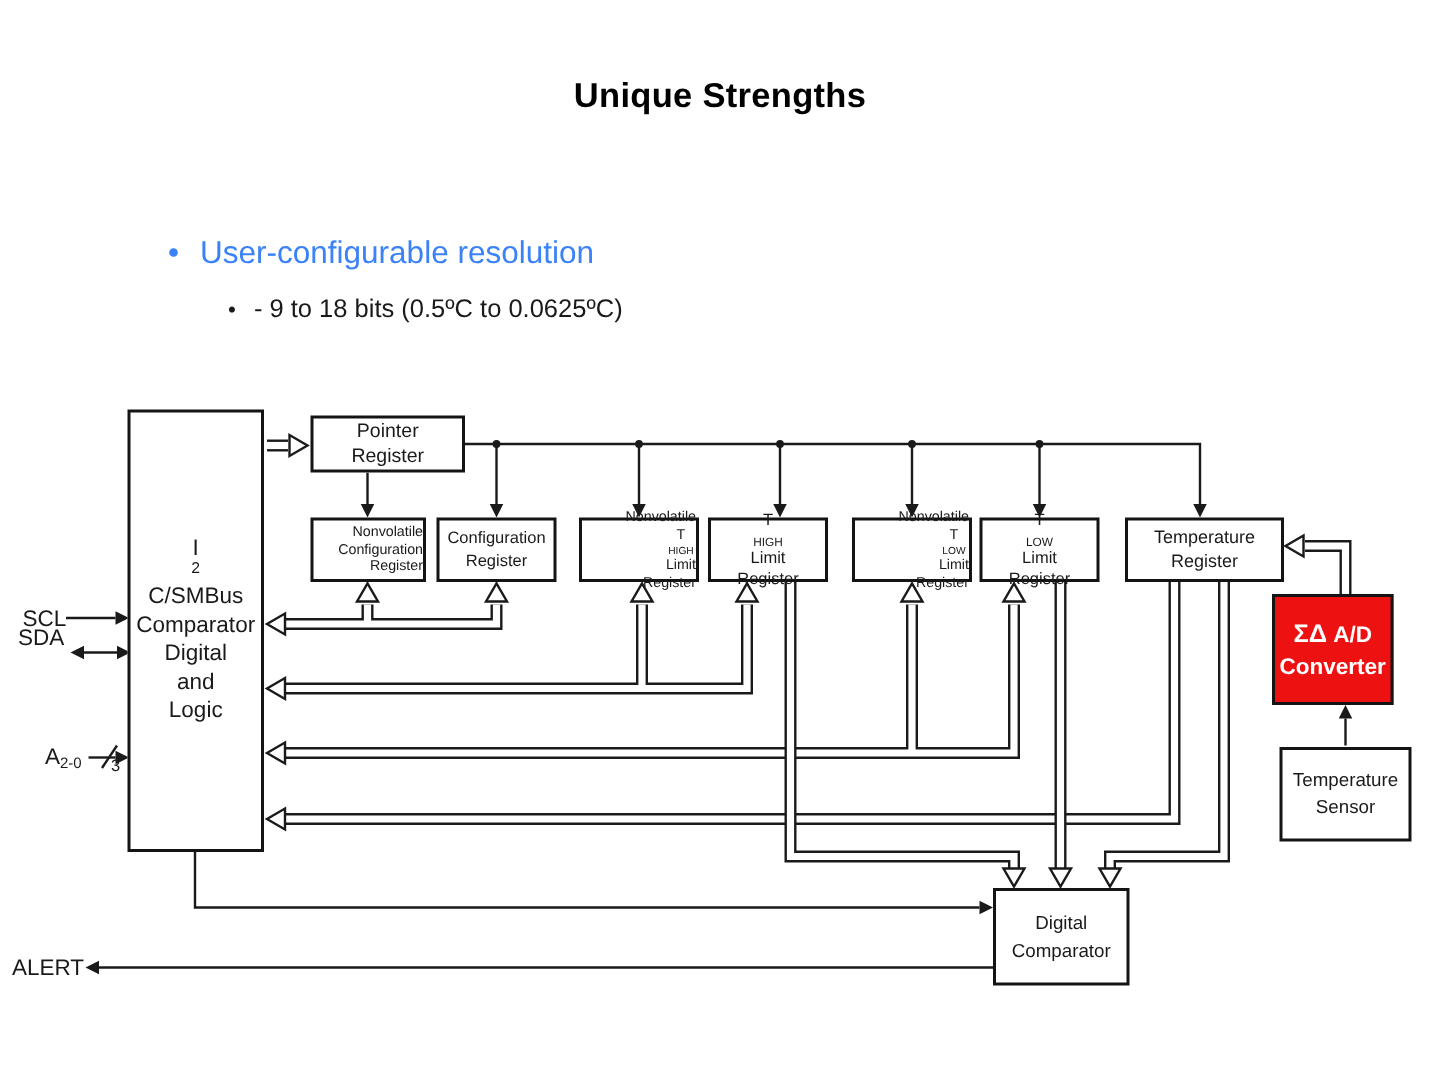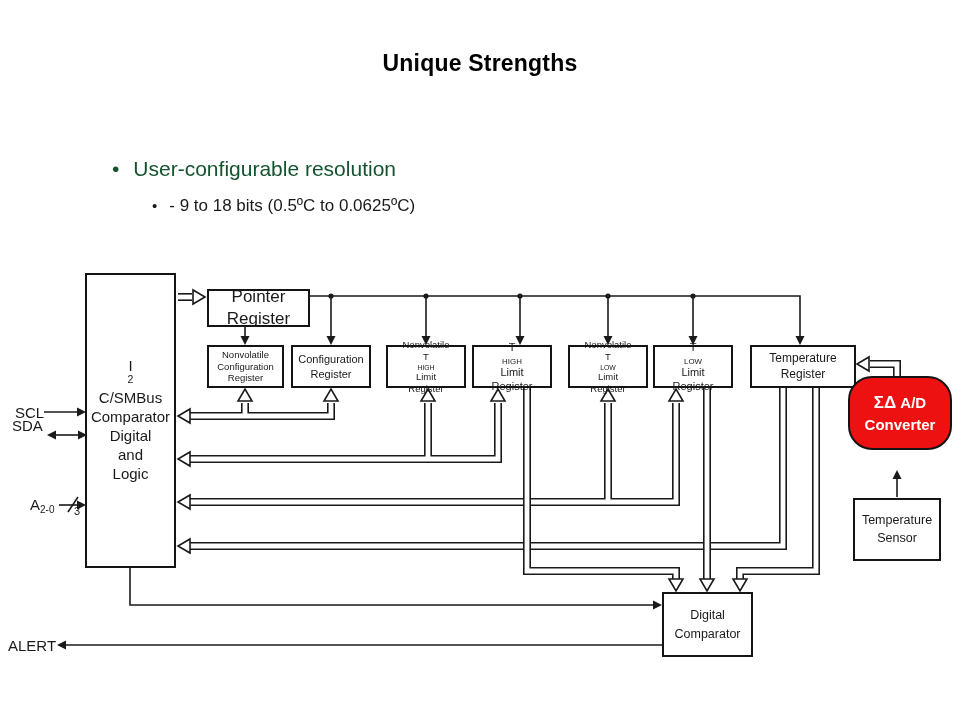--- a/index.html
+++ b/index.html
@@ -1,40 +1,40 @@
 <!DOCTYPE html>
 <html><head>
 <meta charset="utf-8">
 <style>
   html,body{margin:0;padding:0;background:#fff;}
   .stage{position:relative;width:960px;height:720px;background:#fff;overflow:hidden;
          font-family:"Liberation Sans",sans-serif;color:#111;}
   .title{position:absolute;top:50px;left:0;width:100%;text-align:center;
          font-size:23px;font-weight:bold;color:#000;letter-spacing:.2px;}
-  .b1{position:absolute;top:157px;left:112px;font-size:21px;color:#14532d;}
+  .b1{position:absolute;top:157px;left:112px;font-size:21px;color:#3b82f6;}
   .b2{position:absolute;top:196px;left:152px;font-size:17px;color:#1a1a1a;}
   .b1 .marker,.b2 .marker{margin-right:14px;}
   .b2 .marker{margin-right:12px;font-size:15px;}
   svg.wires{position:absolute;left:0;top:0;}
   .ln{stroke:#1a1a1a;stroke-width:1.6;fill:none;}
   .fa{fill:#1a1a1a;stroke:none;}
   .busb{stroke:#1a1a1a;stroke-width:8;fill:none;}
   .busw{stroke:#ffffff;stroke-width:4.8;fill:none;}
   .oa{fill:#ffffff;stroke:#1a1a1a;stroke-width:1.6;stroke-linejoin:miter;}
   .dot{fill:#1a1a1a;}
   .box{position:absolute;background:#fff;border:2px solid #141414;box-sizing:border-box;
        display:flex;flex-direction:column;align-items:center;justify-content:center;
        text-align:center;color:#1a1a1a;}
   .box span{display:block;}
   .box .inl{display:inline;}
   .sb{font-size:72%;position:relative;top:.3em;display:inline;}
   .sp{font-size:70%;position:relative;top:-.33em;display:inline;}
   .f-i2c{font-size:15px;line-height:1.26;}
-  .f-ptr{font-size:17px;line-height:1.3;margin-top:12px;}
-  .f-nv{font-size:9.5px;line-height:1.24;}
+  .f-ptr{font-size:13px;line-height:1.3;}
+  .f-nv{font-size:9.5px;line-height:1.24;align-items:flex-end;}
   .f-reg{font-size:11px;line-height:1.3;}
   .f-temp{font-size:12px;line-height:1.3;}
   .f-cmp{font-size:12.5px;line-height:1.45;}
   .f-sen{font-size:12.5px;line-height:1.4;}
   .adc{background:#ee1111;color:#fff;font-weight:bold;font-size:15px;line-height:1.4;}
   .adc .big{font-size:17px;display:inline;}
   .pin{position:absolute;font-size:15px;color:#1a1a1a;}
   .pin .sb{font-size:10px;top:.3em;}
   .buswidth{position:absolute;font-size:11px;color:#1a1a1a;}
 </style>
@@ -171,21 +171,21 @@
   <div class="box f-reg" style="left:653px;top:345px;width:80px;height:43px;">
     <span><span class="inl">T</span><span class="sb">LOW</span><span class="inl"> Limit</span></span>
     <span>Register</span>
   </div>
 
   <div class="box f-temp" style="left:750px;top:345px;width:106px;height:43px;">
     <span>Temperature</span>
     <span>Register</span>
   </div>
 
-  <div class="box adc" style="left:848px;top:376px;width:104px;height:74px;border-radius:24px;">
+  <div class="box adc" style="left:848px;top:396px;width:81px;height:74px;">
     <span><span class="big">ΣΔ</span><span class="inl"> A/D</span></span>
     <span>Converter</span>
   </div>
 
   <div class="box f-sen" style="left:853px;top:498px;width:88px;height:63px;">
     <span>Temperature</span>
     <span>Sensor</span>
   </div>
 
   <div class="box f-cmp" style="left:662px;top:592px;width:91px;height:65px;">

